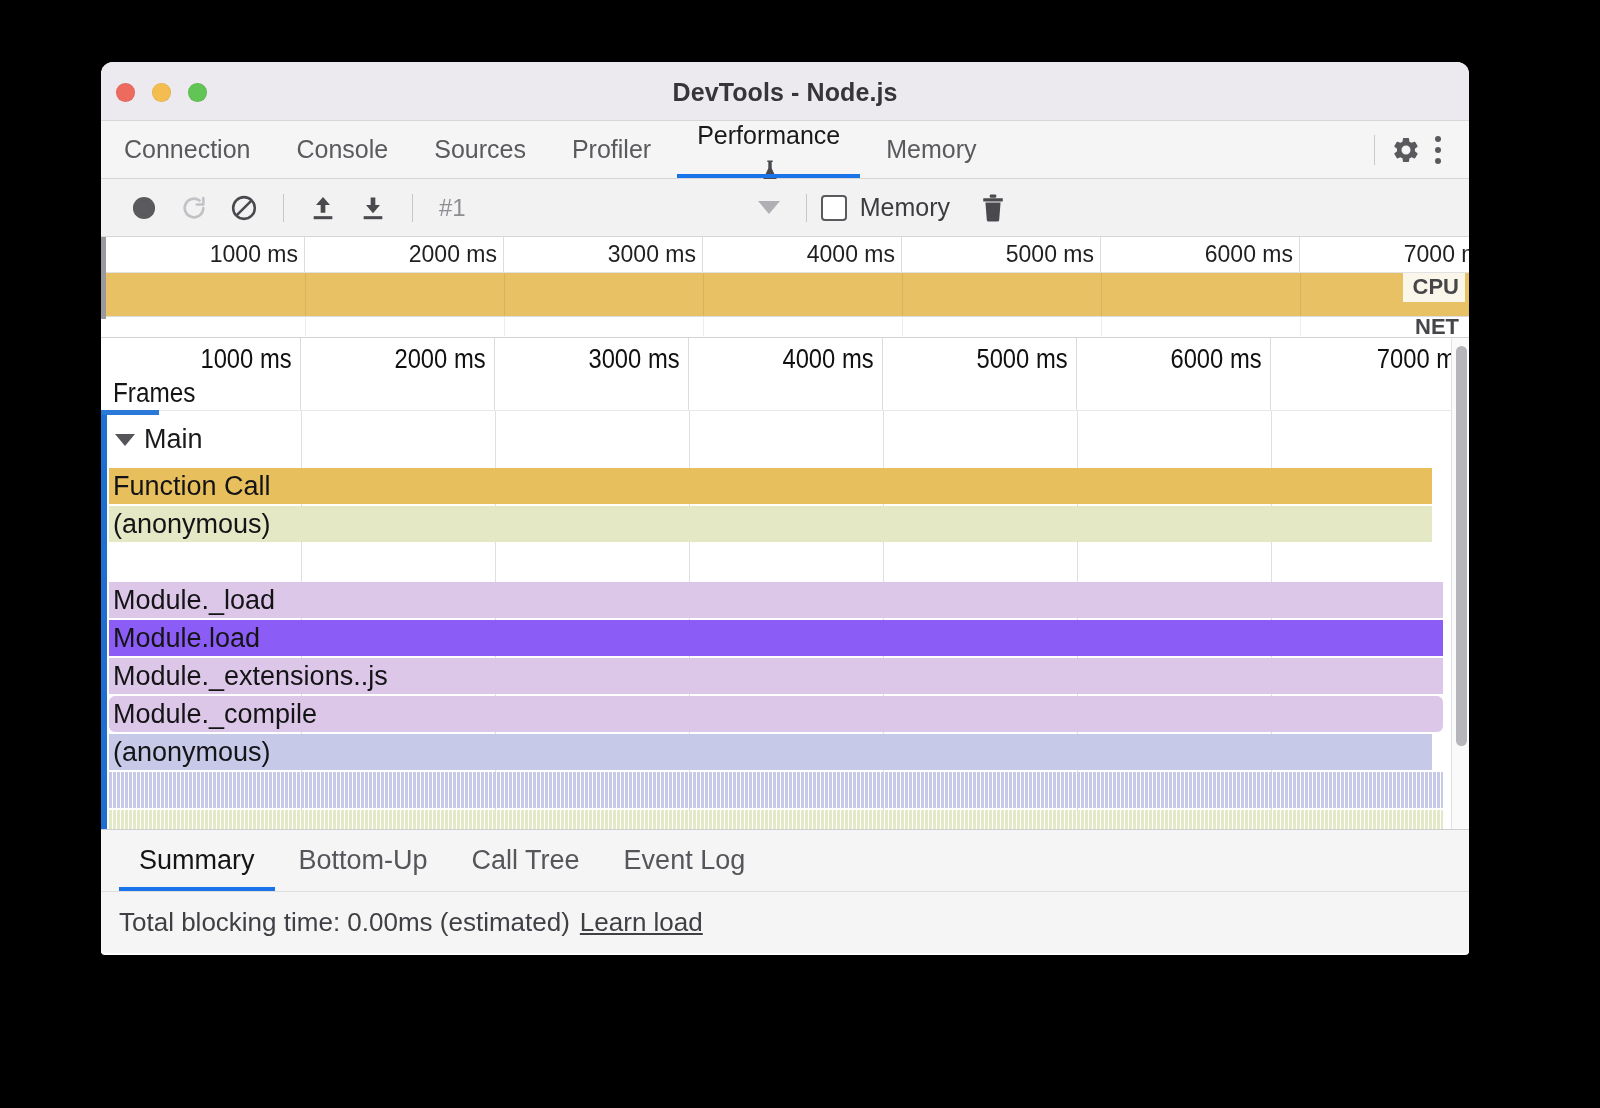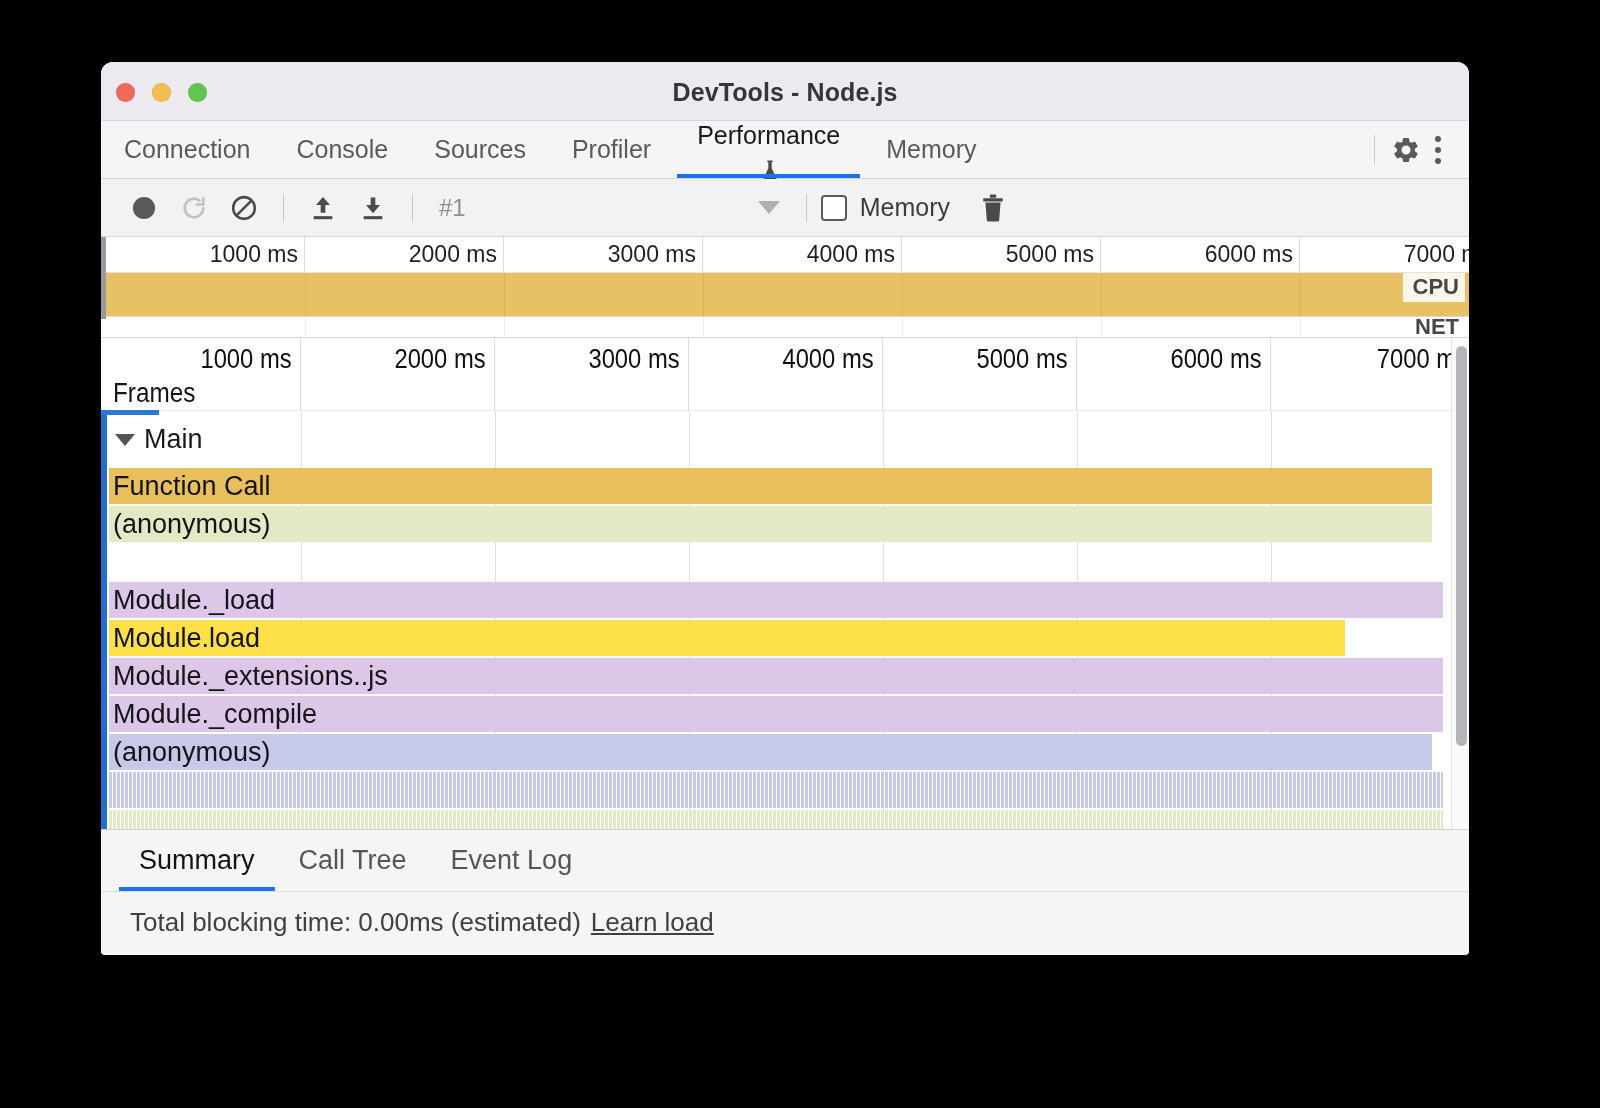--- a/index.html
+++ b/index.html
@@ -213,21 +213,21 @@
     font-size: 27px; color: #55555a;
   }
   .dtab.active { color: #141416; }
   .dtab.active::after {
     content: ""; position: absolute; left: 2px; right: 2px; bottom: 0;
     height: 4px; background: #1a73e8;
   }
   .drawer-body {
     position: relative; height: 62px; background: #f5f5f6;
     border-top: 1px solid #dedee1;
-    display: flex; align-items: center; padding-left: 29px; gap: 10px;
+    display: flex; align-items: center; padding-left: 18px; gap: 10px;
   }
   .summary-text { font-size: 26px; color: #3f3f44; }
   .learn-more {
     font-size: 26px; color: #3f3f44; text-decoration: underline;
     cursor: pointer;
   }
 </style>
 </head>
 <body>
 
@@ -421,45 +421,48 @@
 
       <div class="fbar" style="top: 58px; width: 1323px; background: rgb(232, 191, 93);">
             <span class="lbl">Function Call</span>
           </div>
           <div class="fbar" style="top: 96px; width: 1323px; background: rgb(229, 232, 196);">
             <span class="lbl">(anonymous)</span>
           </div>
           <div class="fbar" style="top: 172px; width: 1334px; background: rgb(220, 199, 232);">
             <span class="lbl">Module._load</span>
           </div>
-          <div class="fbar" style="top: 210px; width: 1236px; background: #fde047;">
+          <div class="fbar" style="top: 210px; width: 1334px; background: #8b5cf6;">
             <span class="lbl">Module.load</span>
           </div>
           <div class="fbar" style="top: 248px; width: 1334px; background: rgb(220, 199, 232);">
             <span class="lbl">Module._extensions..js</span>
           </div>
-          <div class="fbar" style="top: 286px; width: 1334px; background: rgb(220, 199, 232);">
+          <div class="fbar" style="top: 286px; width: 1334px; background: rgb(220, 199, 232); border-radius: 6px;">
             <span class="lbl">Module._compile</span>
           </div>
           <div class="fbar" style="top: 324px; width: 1323px; background: rgb(198, 201, 232);">
             <span class="lbl">(anonymous)</span>
           </div>
           <div class="striped" style="top: 362px; width: 1334px; background: repeating-linear-gradient(90deg, rgb(198, 201, 232) 0px, rgb(198, 201, 232) 3px, rgb(255, 255, 255) 3px, rgb(255, 255, 255) 4px);"></div>
           <div class="striped" style="top: 400px; width: 1334px; background: repeating-linear-gradient(90deg, rgb(227, 232, 198) 0px, rgb(227, 232, 198) 3px, rgb(255, 255, 255) 3px, rgb(255, 255, 255) 4px);"></div>
         </div>
       <div class="vscroll">
         <div class="vthumb"></div>
       </div>
     </div>
 
     <div class="drawer-tabs">
       <div class="dtab active">
         <span>Summary</span>
       </div>
       <div class="dtab">
+        <span>Bottom-Up</span>
+      </div>
+      <div class="dtab">
         <span>Call Tree</span>
       </div>
       <div class="dtab">
         <span>Event Log</span>
       </div>
     </div>
     <div class="drawer-body">
       <span class="summary-text">Total blocking time: 0.00ms (estimated)</span>
       <span class="learn-more">Learn load</span>
     </div>

